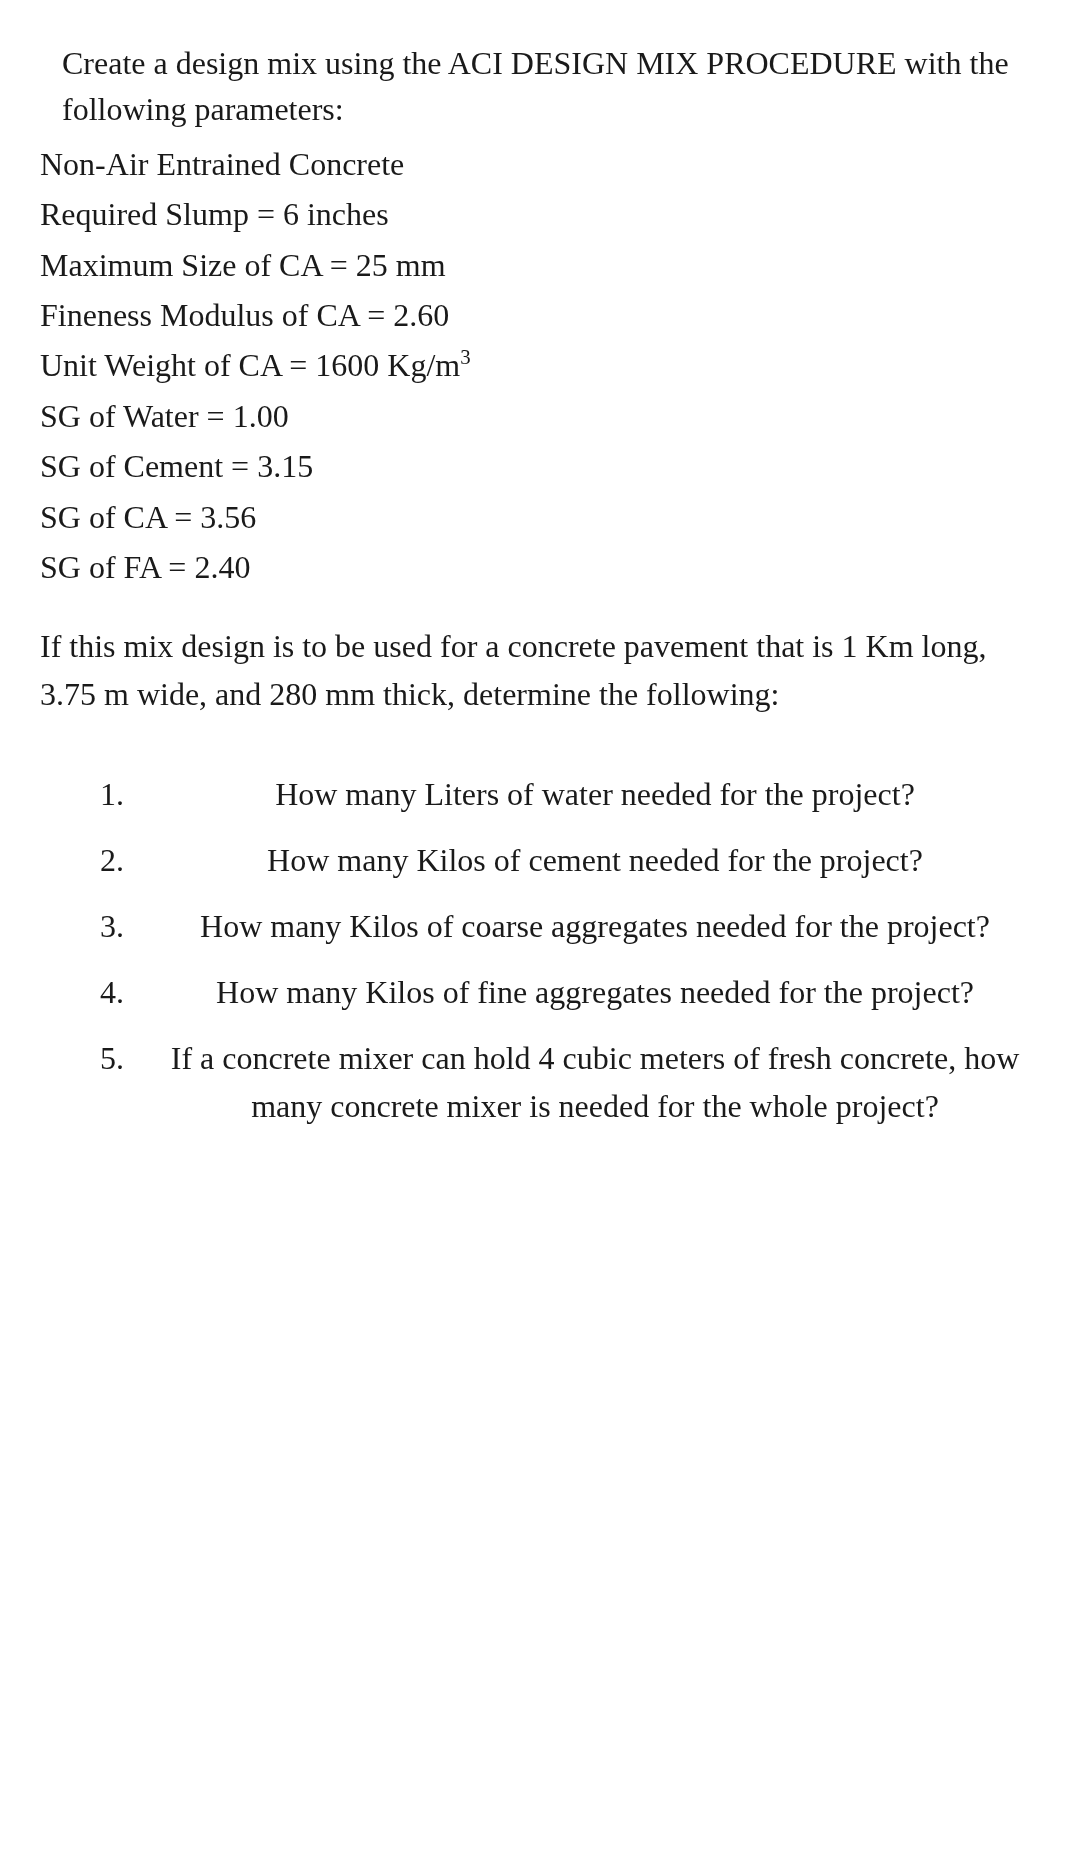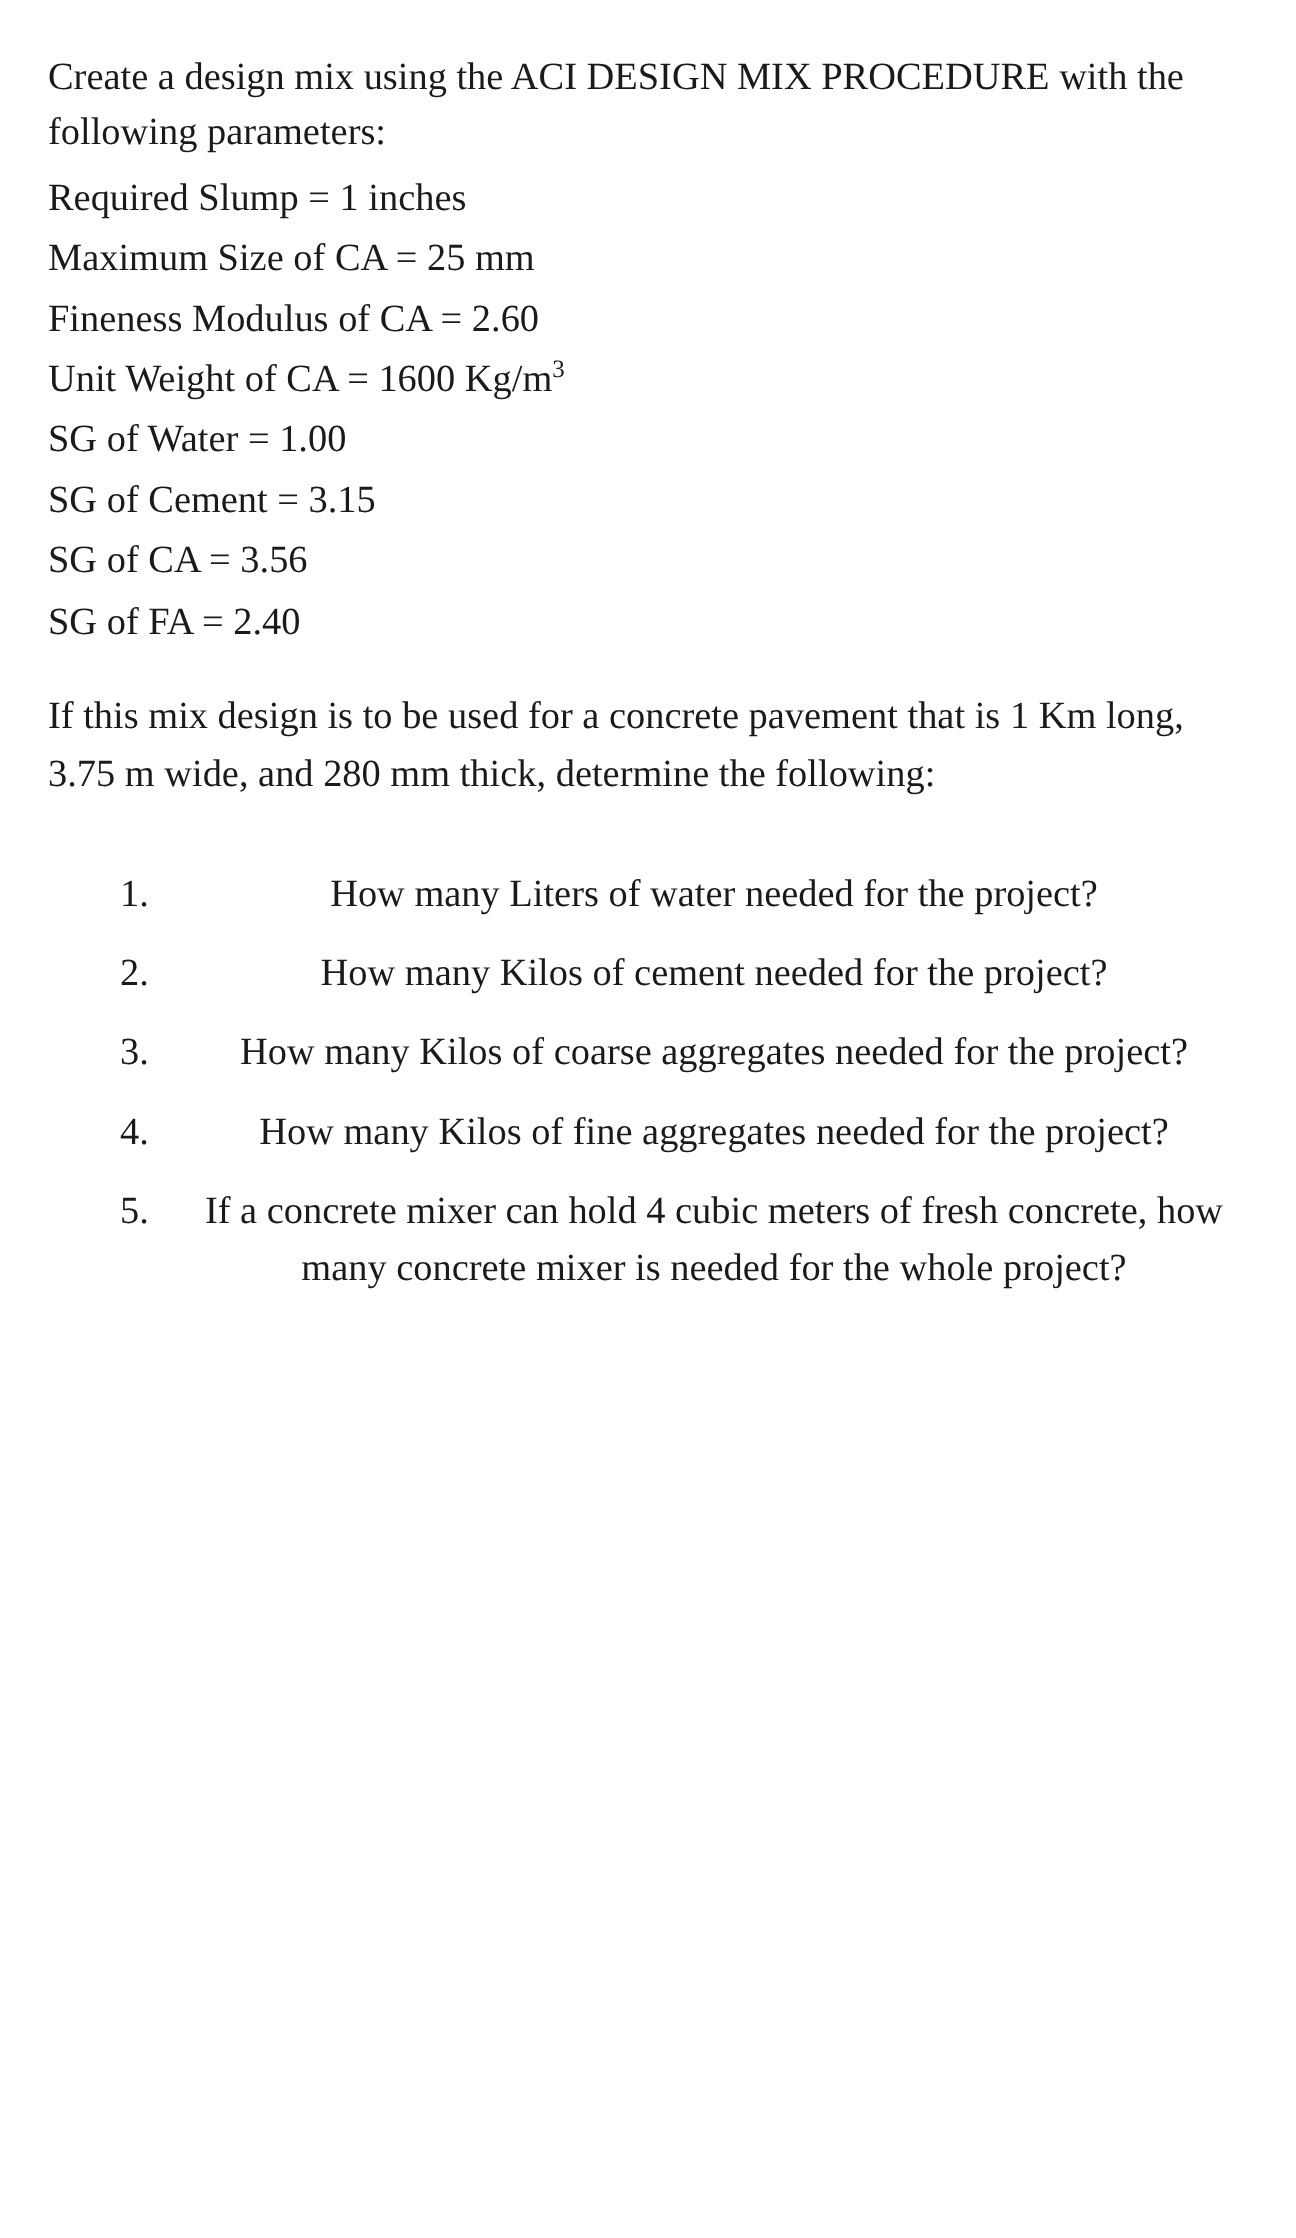--- a/index.html
+++ b/index.html
@@ -14,20 +14,21 @@
       font-size: 32px;
       line-height: 1.45;
       color: #1a1a1a;
       width: 1080px;
       min-height: 1865px;
       padding: 40px 40px 60px 40px;
     }
 
     .intro-paragraph {
       margin-bottom: 8px;
+      margin-left: 22px;
     }
 
     .params-section {
       margin-bottom: 32px;
     }
 
     .param-line {
       margin-bottom: 4px;
     }
 
@@ -66,21 +67,24 @@
   </style>
 </head>
 <body>
 
 <div class="intro-paragraph">
   <span>Create a design mix using the ACI DESIGN MIX PROCEDURE with the following parameters:</span>
 </div>
 
 <div class="params-section">
   <div class="param-line">
-    <span>Required Slump = 1 inches</span>
+    <span>Non-Air Entrained Concrete</span>
+  </div>
+  <div class="param-line">
+    <span>Required Slump = 6 inches</span>
   </div>
   <div class="param-line">
     <span>Maximum Size of CA = 25 mm</span>
   </div>
   <div class="param-line">
     <span>Fineness Modulus of CA = 2.60</span>
   </div>
   <div class="param-line">
     <span>Unit Weight of CA = 1600 Kg/m</span><sup>3</sup>
   </div>

